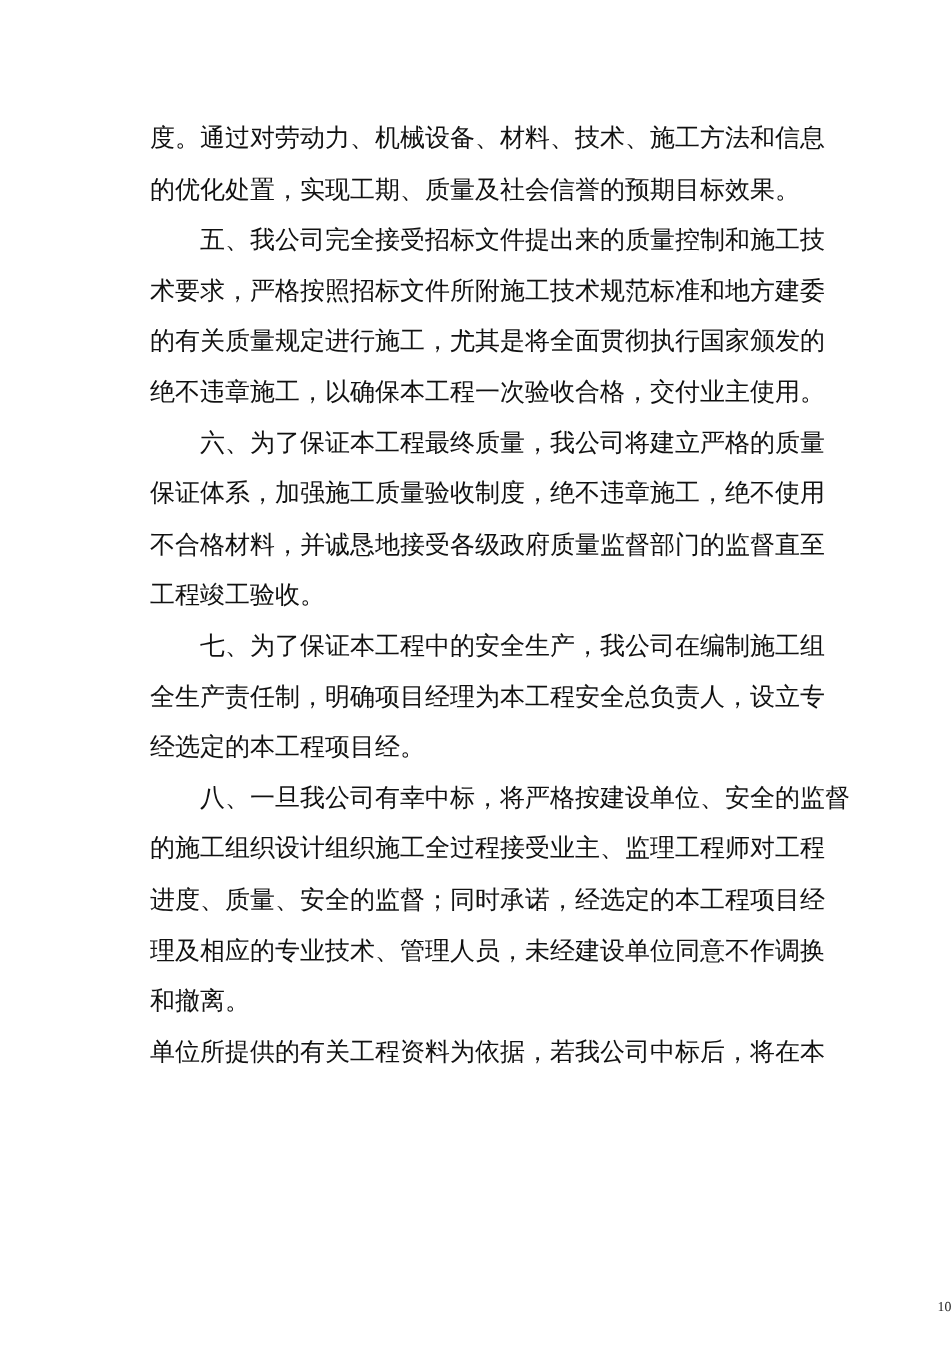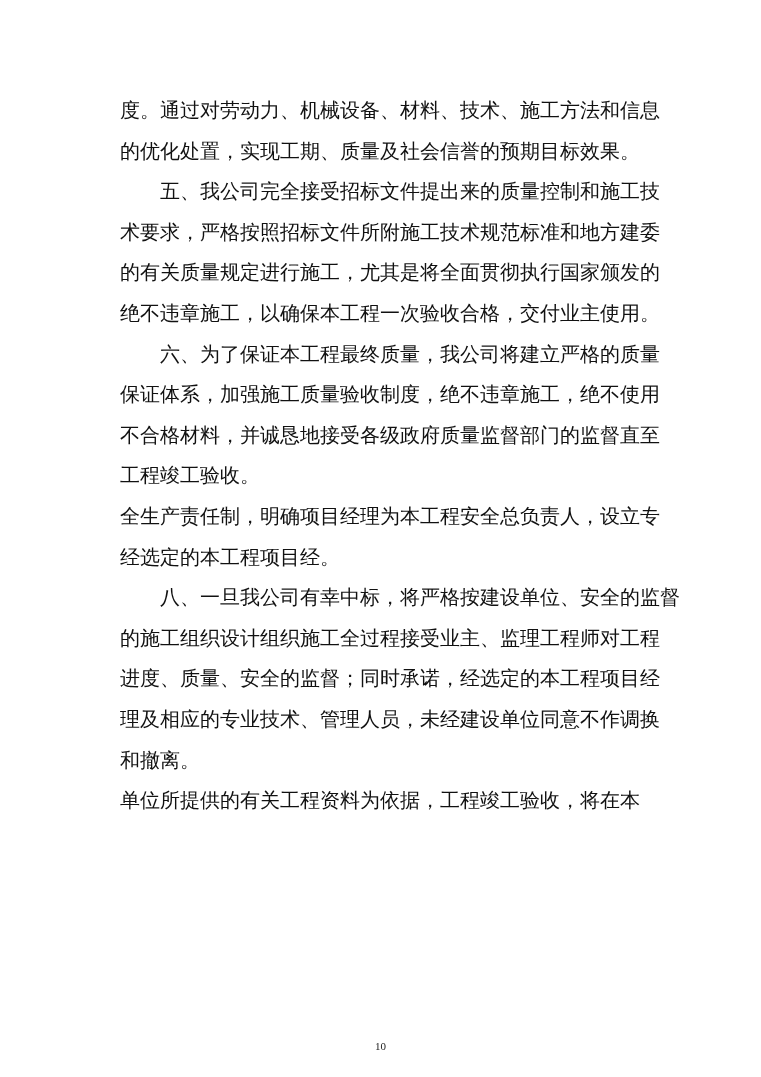--- a/index.html
+++ b/index.html
@@ -3,40 +3,41 @@
 <meta charset="utf-8">
 <style>
   html, body { margin: 0; padding: 0; background: #ffffff; }
   body { width: 761px; height: 1077px; position: relative; overflow: hidden;
          font-family: "DejaVu Serif", "Liberation Serif", serif; color: #111; }
   .page { position: absolute; left: 120px; top: 96px; width: 502px; }
   .line { height: 40.6px; line-height: 28px; font-size: 20px; white-space: nowrap;
           letter-spacing: 0px; }
   .indent { padding-left: 40px; }
   .line span { display: inline-block; }
-  .footer { position: absolute; left: 0; right: 0; top: 1040px; text-align: center;
+  .footer { position: absolute; left: 0; right: 0; top: 1040px; text-align: right;
             font-family: "Liberation Serif", serif; font-size: 11px; color: #222; }
 </style>
 </head>
 <body>
 
 <div class="page">
   <div class="line"><span>度。通过对劳动力、机械设备、材料、技术、施工方法和信息</span></div>
   <div class="line"><span>的优化处置，实现工期、质量及社会信誉的预期目标效果。</span></div>
   <div class="line indent"><span>五、我公司完全接受招标文件提出来的质量控制和施工技</span></div>
   <div class="line"><span>术要求，严格按照招标文件所附施工技术规范标准和地方建委</span></div>
   <div class="line"><span>的有关质量规定进行施工，尤其是将全面贯彻执行国家颁发的</span></div>
   <div class="line"><span>绝不违章施工，以确保本工程一次验收合格，交付业主使用。</span></div>
   <div class="line indent"><span>六、为了保证本工程最终质量，我公司将建立严格的质量</span></div>
   <div class="line"><span>保证体系，加强施工质量验收制度，绝不违章施工，绝不使用</span></div>
   <div class="line"><span>不合格材料，并诚恳地接受各级政府质量监督部门的监督直至</span></div>
   <div class="line"><span>工程竣工验收。</span></div>
+  <div class="line indent"><span>七、为了保证本工程中的安全生产，我公司在编制施工组</span></div>
   <div class="line"><span>全生产责任制，明确项目经理为本工程安全总负责人，设立专</span></div>
   <div class="line"><span>经选定的本工程项目经。</span></div>
   <div class="line indent"><span>八、一旦我公司有幸中标，将严格按建设单位、安全的监督</span></div>
   <div class="line"><span>的施工组织设计组织施工全过程接受业主、监理工程师对工程</span></div>
   <div class="line"><span>进度、质量、安全的监督；同时承诺，经选定的本工程项目经</span></div>
   <div class="line"><span>理及相应的专业技术、管理人员，未经建设单位同意不作调换</span></div>
   <div class="line"><span>和撤离。</span></div>
-  <div class="line"><span>单位所提供的有关工程资料为依据，工程竣工验收，将在本</span></div>
+  <div class="line"><span>单位所提供的有关工程资料为依据，若我公司中标后，将在本</span></div>
 </div>
 
 <div class="footer">10</div>
 
 </body></html>

